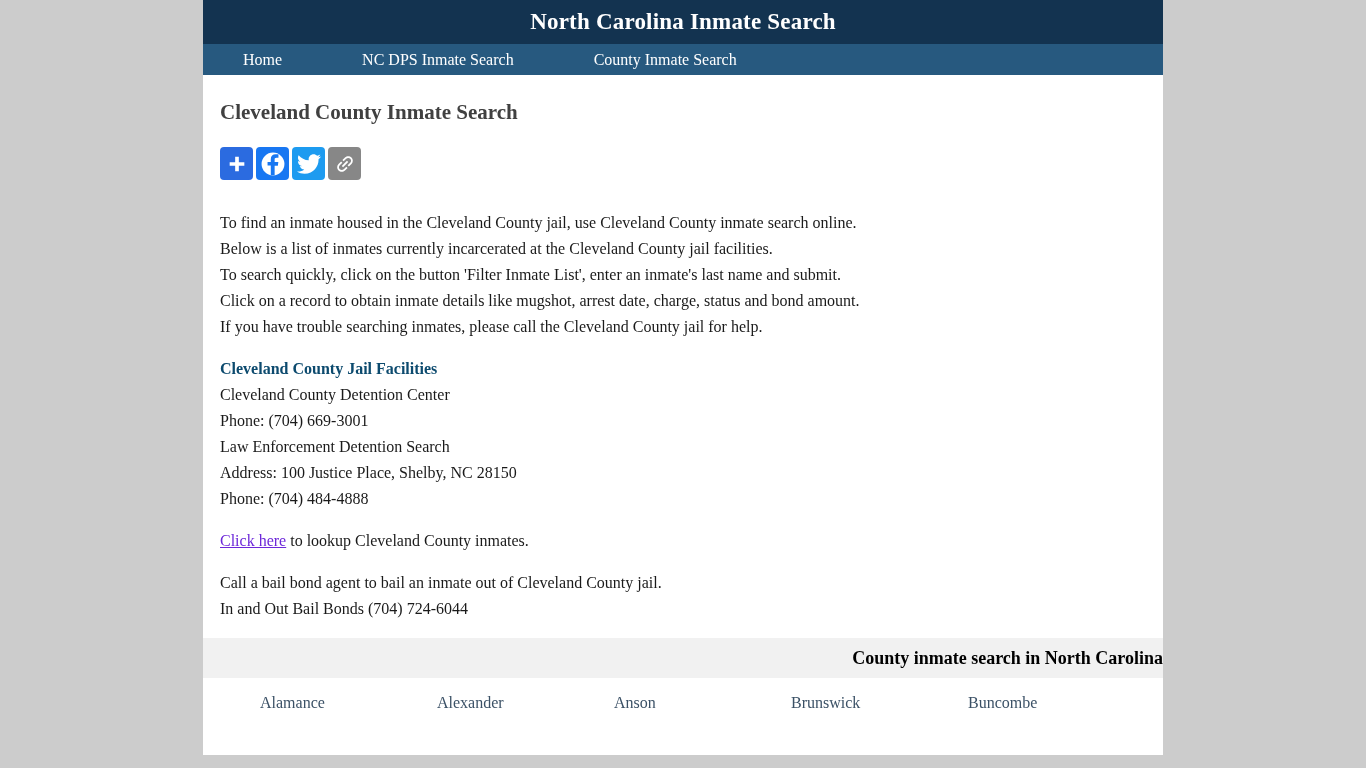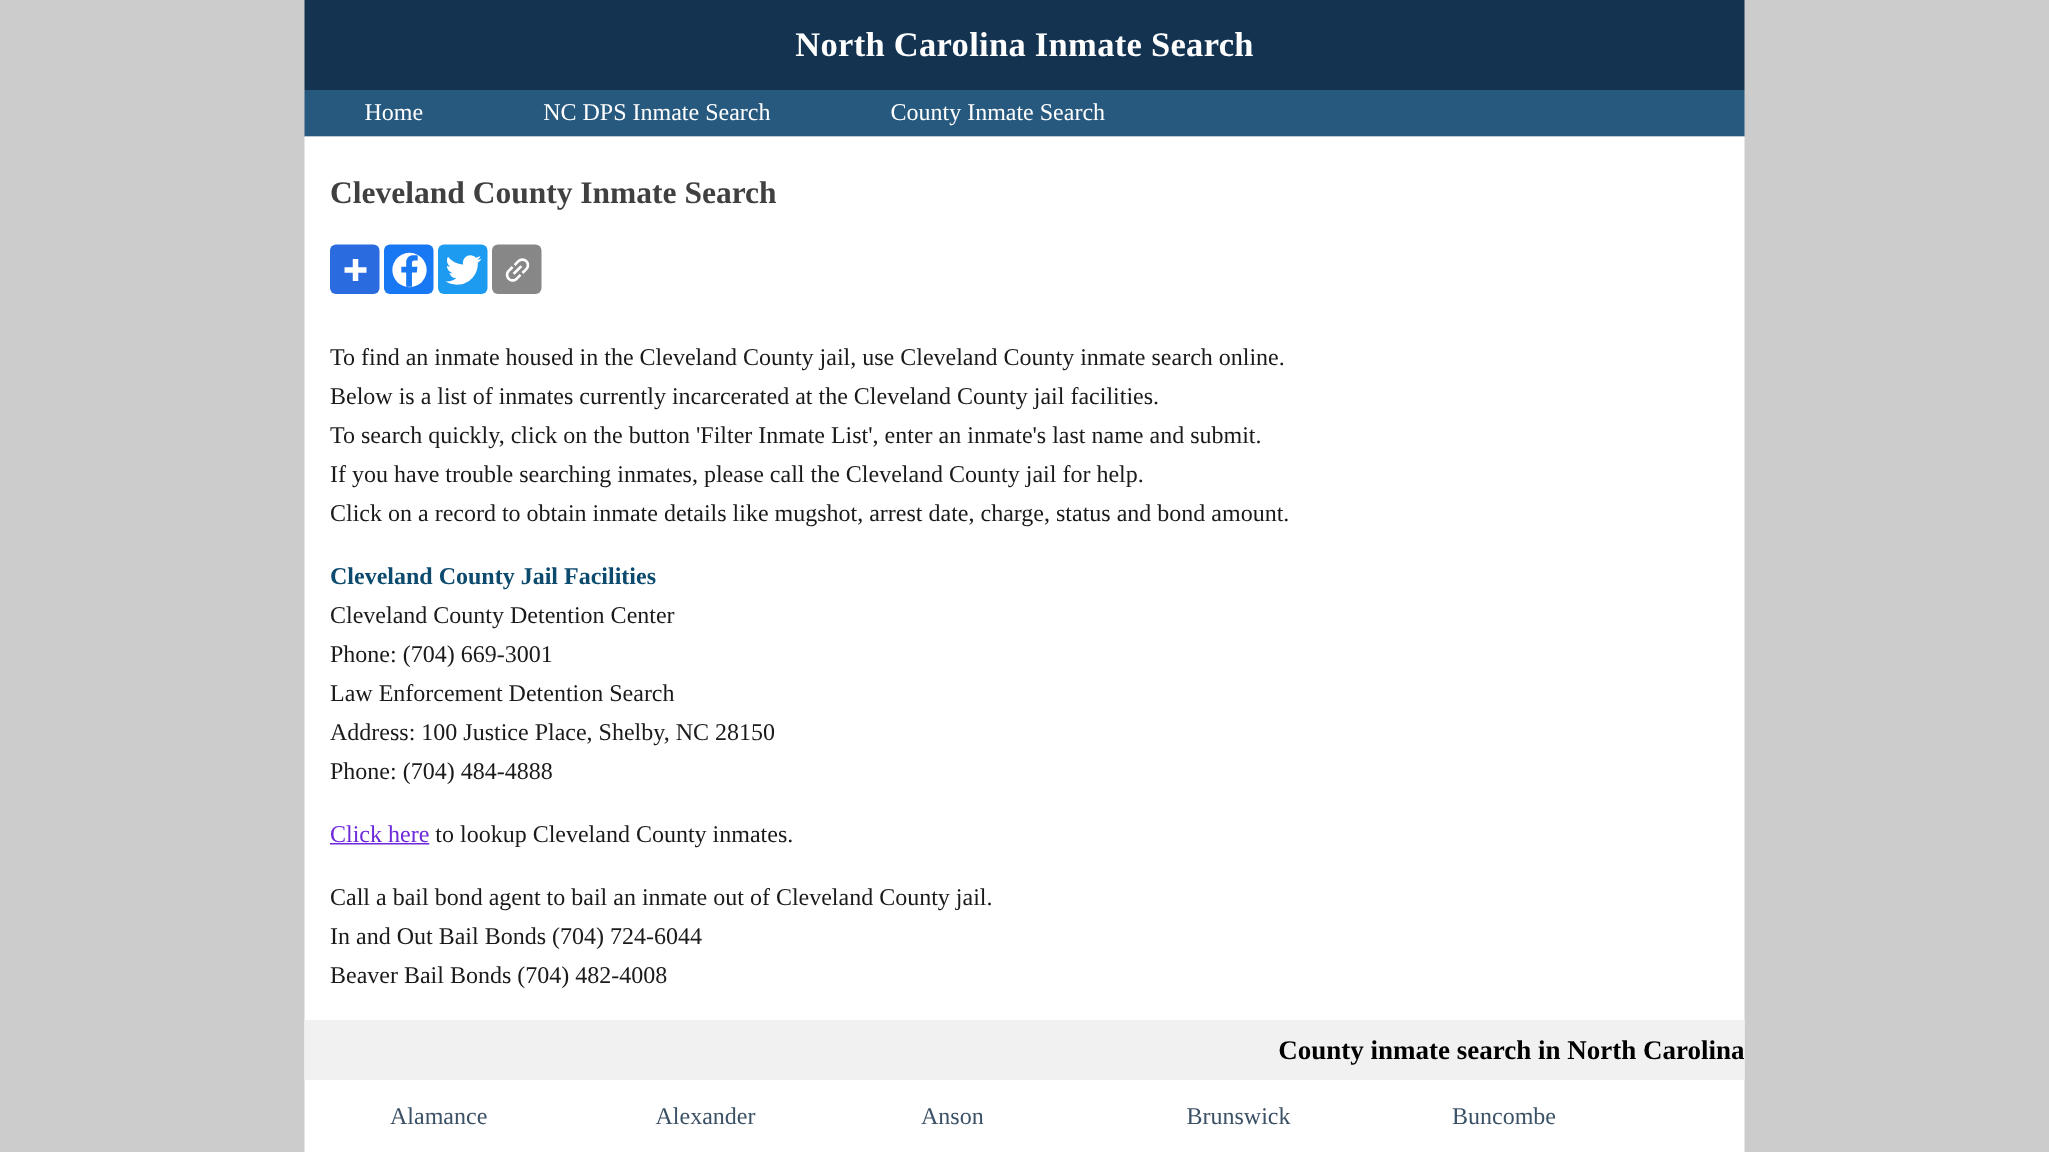--- a/index.html
+++ b/index.html
@@ -8,21 +8,21 @@
     width: 1366px; height: 768px;
     overflow: hidden;
     font-family: "Liberation Serif", "DejaVu Serif", serif;
   }
   body { background: #cccccc; }
 
   .page { width: 960px; margin: 0 auto; }
 
   
   .site-header {
-    height: 60px;
+    height: 44px;
     background: #133350;
     display: flex; align-items: center; justify-content: center;
   }
   .site-title {
     color: #ffffff; font-size: 23px; font-weight: bold;
     letter-spacing: 0.2px;
   }
 
   
   .main-nav {
@@ -135,41 +135,40 @@
             <path fill="#ffffff" d="M3.9 12c0-1.71 1.39-3.1 3.1-3.1h4V7H7c-2.76 0-5 2.24-5 5s2.24 5 5 5h4v-1.9H7c-1.71 0-3.1-1.39-3.1-3.1zM8 13h8v-2H8v2zm9-6h-4v1.9h4c1.71 0 3.1 1.39 3.1 3.1s-1.39 3.1-3.1 3.1h-4V17h4c2.76 0 5-2.24 5-5s-2.24-5-5-5z"></path>
           </svg>
         </span>
       </a>
     </div>
 
     <p class="block">
       <span class="ln">To find an inmate housed in the Cleveland County jail, use Cleveland County inmate search online.</span>
       <span class="ln">Below is a list of inmates currently incarcerated at the Cleveland County jail facilities.</span>
       <span class="ln">To search quickly, click on the button 'Filter Inmate List', enter an inmate's last name and submit.</span>
+      <span class="ln">Click on a record to obtain inmate details like mugshot, arrest date, charge, status and bond amount.</span>
       <span class="ln">If you have trouble searching inmates, please call the Cleveland County jail for help.</span>
-      <span class="ln">Click on a record to obtain inmate details like mugshot, arrest date, charge, status and bond amount.</span>
     </p>
 
     <p class="block">
       <span class="ln bold-line">Cleveland County Jail Facilities</span>
       <span class="ln">Cleveland County Detention Center</span>
       <span class="ln">Phone: (704) 669-3001</span>
       <span class="ln">Law Enforcement Detention Search</span>
       <span class="ln">Address: 100 Justice Place, Shelby, NC 28150</span>
       <span class="ln">Phone: (704) 484-4888</span>
     </p>
 
     <p class="block">
       <a class="inline-link">Click here</a><span> to lookup Cleveland County inmates.</span>
     </p>
 
     <p class="block">
       <span class="ln">Call a bail bond agent to bail an inmate out of Cleveland County jail.</span>
       <span class="ln">In and Out Bail Bonds (704) 724-6044</span>
-      <span class="ln">Beaver Bail Bonds (704) 482-4008</span>
     </p>
 
     <div class="section-bar" style="background-color: rgb(241, 241, 241);">
       <span>County inmate search in North Carolina</span>
     </div>
 
     <div class="county-grid">
       <a>Alamance</a>
       <a>Alexander</a>
       <a>Anson</a>

